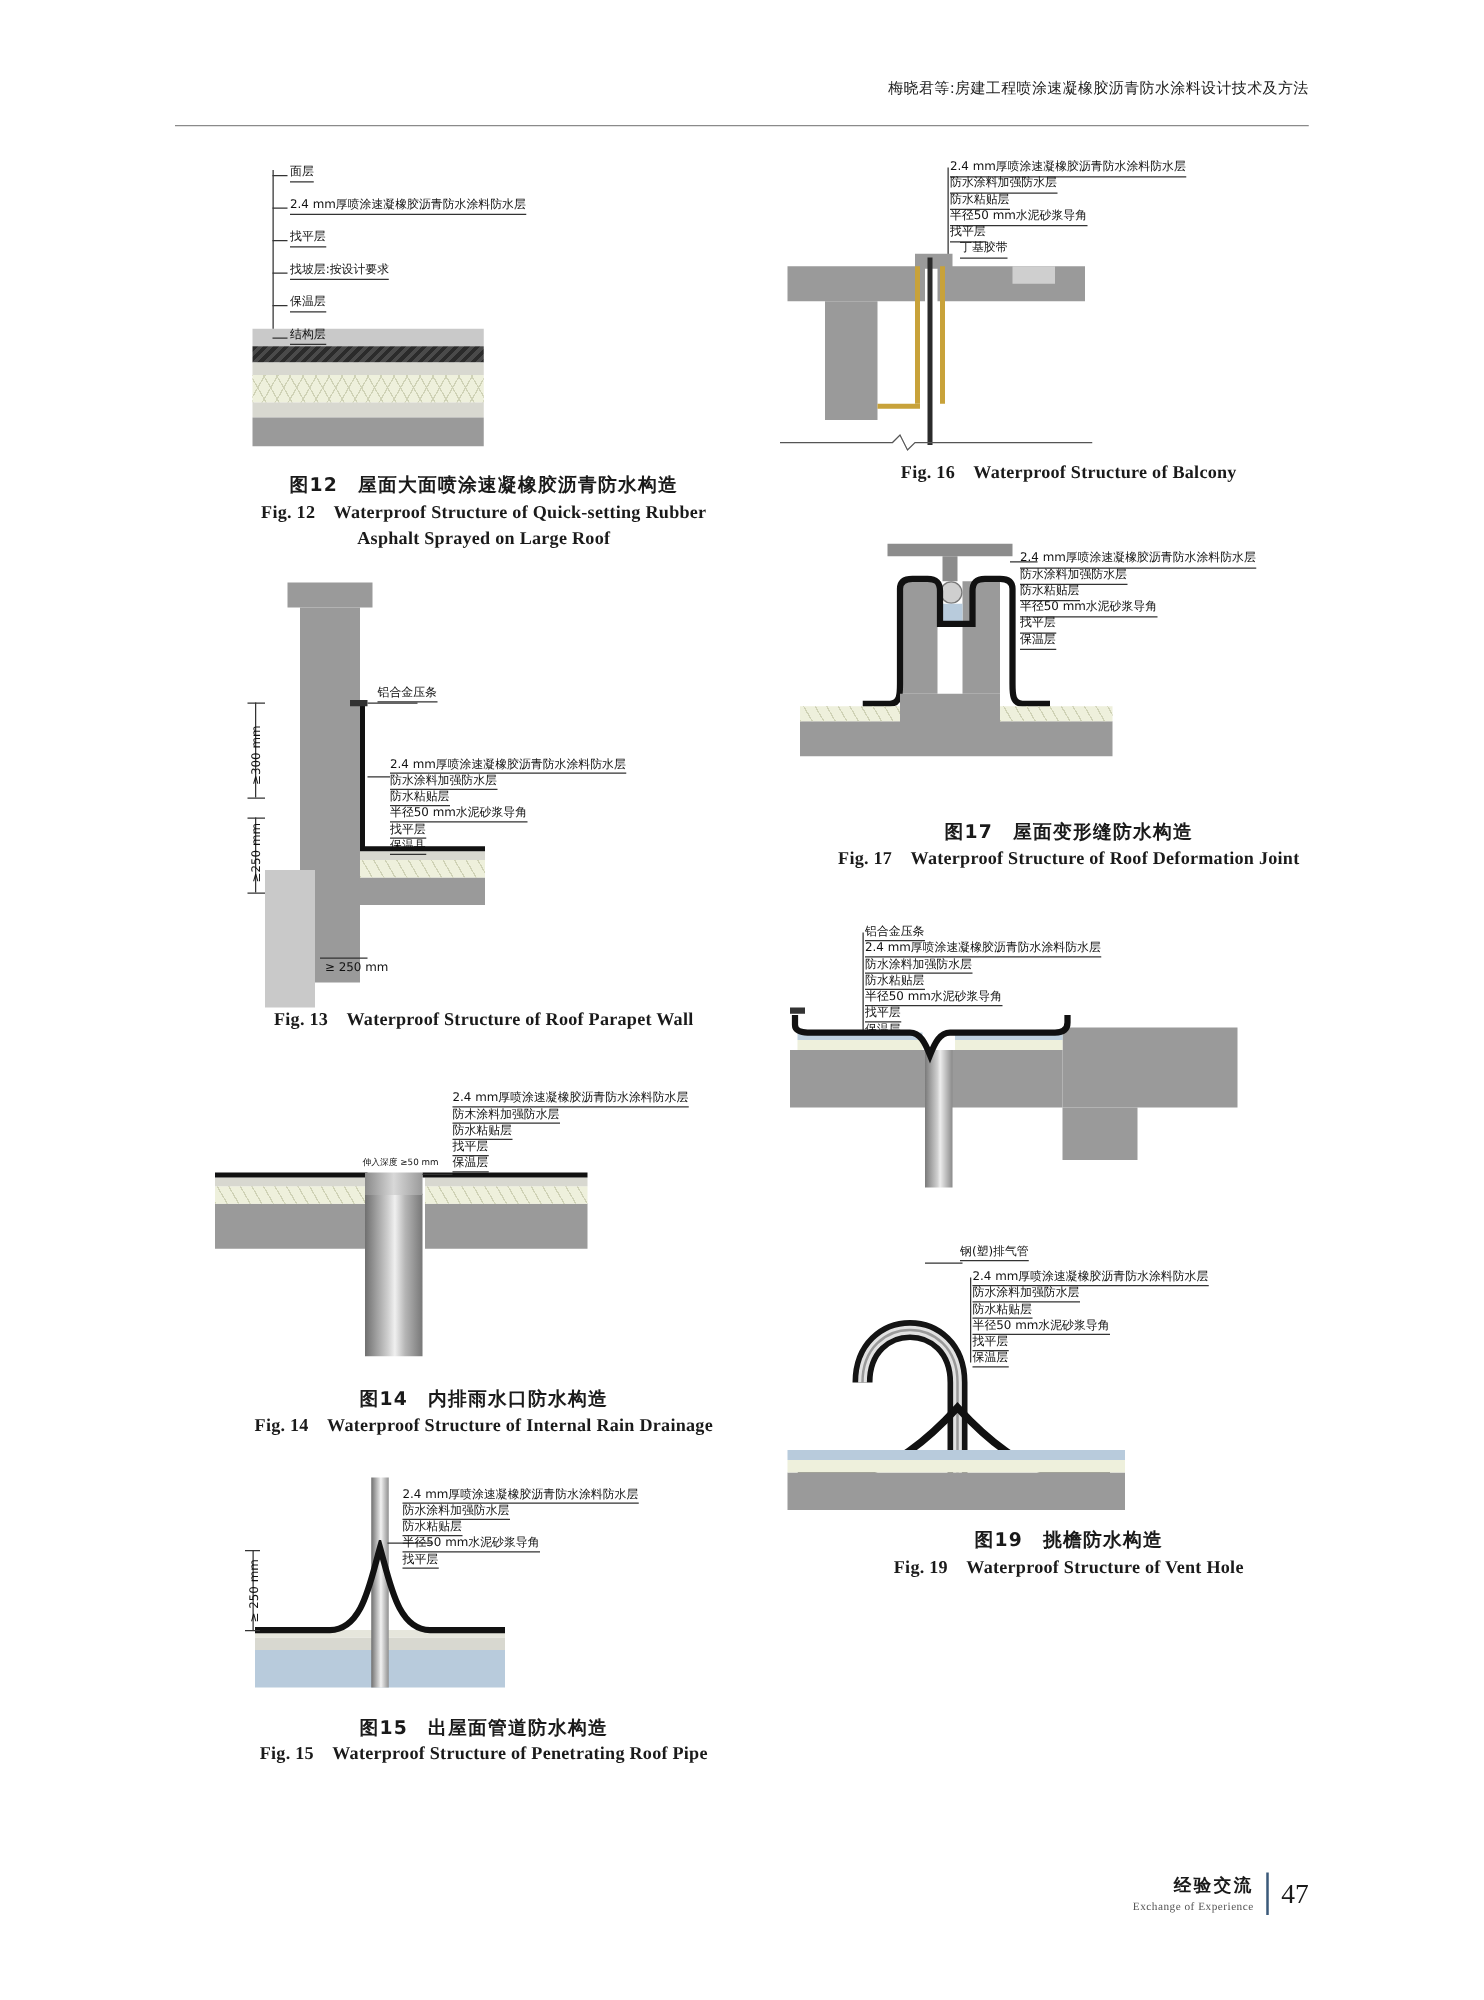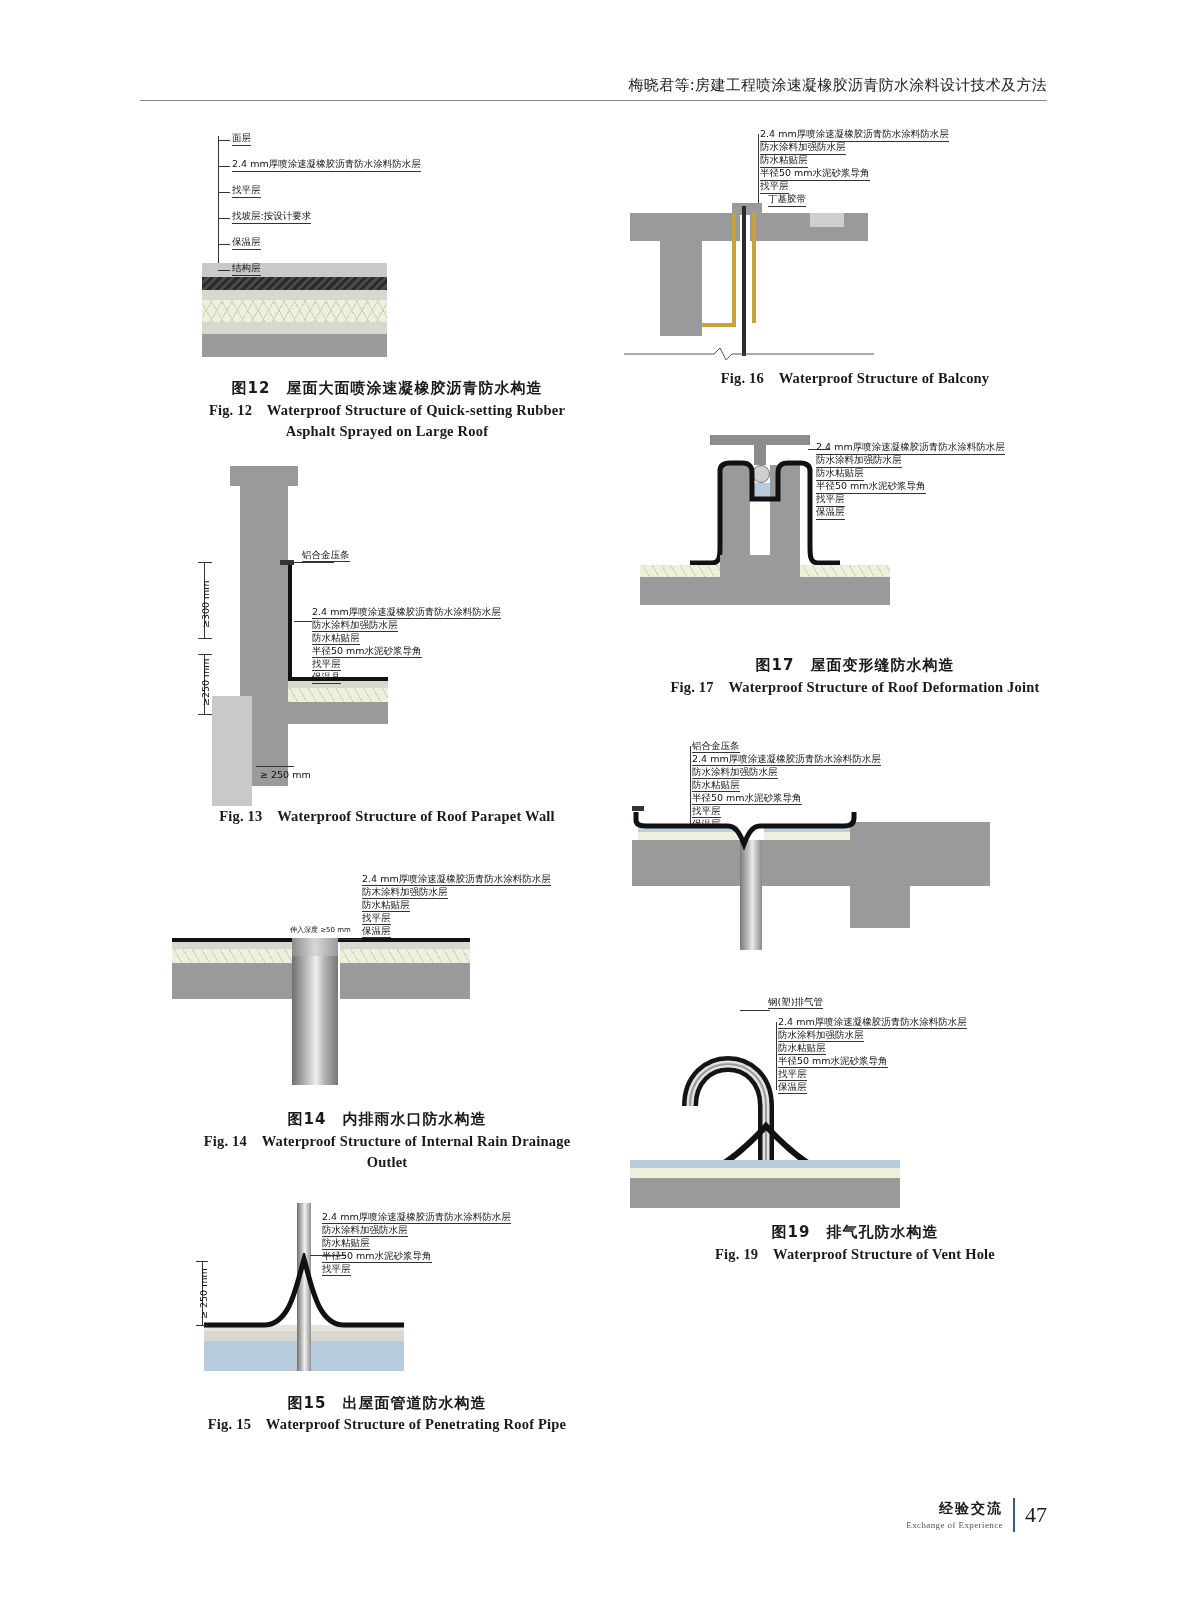--- a/index.html
+++ b/index.html
@@ -17,25 +17,25 @@
   }
   .page {
     position: relative;
     width: 1187px;
     height: 1600px;
   }
   
   .runhead {
     position: absolute;
     left: 140px;
-    top: 76px;
+    top: 62px;
     width: 907px;
     text-align: right;
     font-family: "DejaVu Sans", sans-serif;
-    font-size: 15px;
+    font-size: 12px;
     color: #222;
     letter-spacing: 0.3px;
   }
   .runhead-rule {
     position: absolute;
     left: 140px;
     top: 100px;
     width: 907px;
     height: 1px;
     background: #8a8a8a;
@@ -267,21 +267,20 @@
         <div class="lbl u" style="left:210px;top:27px;">防木涂料加强防水层</div>
         <div class="lbl u" style="left:210px;top:40px;">防水粘贴层</div>
         <div class="lbl u" style="left:210px;top:53px;">找平层</div>
         <div class="lbl u" style="left:210px;top:66px;">保温层</div>
 
         <div class="dimh" style="left:138px;top:66px;font-size:7px;">伸入深度 ≥50 mm</div>
       </div>
       <div class="caption">
         <div class="cn">图14　内排雨水口防水构造</div>
         <div class="en">Fig. 14　Waterproof Structure of Internal Rain Drainage</div>
-        <div class="en">Outlet</div>
       </div>
     </div>
 
     <div class="figblock" style="margin-top:20px;">
       <div class="drawing" style="height:200px;">
 
         <div style="position:absolute;left:52px;top:148px;width:200px;height:30px;" class="blue"></div>
         <div style="position:absolute;left:52px;top:138px;width:200px;height:10px;" class="screed"></div>
         <div style="position:absolute;left:52px;top:132px;width:200px;height:6px;background:#e6e6dc;"></div>
 
@@ -435,21 +434,21 @@
 
         <svg style="position:absolute;left:18px;top:128px;" width="250" height="70">
           <path d="M0,58 L46,58 C74,58 106,30 128,6 C150,30 182,58 210,58 L250,58" fill="none" stroke="#111" stroke-width="6"></path>
         </svg>
 
         <div style="position:absolute;left:10px;top:186px;width:270px;height:30px;" class="concrete"></div>
         <div style="position:absolute;left:10px;top:176px;width:270px;height:10px;background:#eef0dc;"></div>
         <div style="position:absolute;left:10px;top:168px;width:270px;height:8px;" class="blue"></div>
       </div>
       <div class="caption">
-        <div class="cn">图19　排气孔防水构造</div>
+        <div class="cn">图19　挑檐防水构造</div>
         <div class="en">Fig. 19　Waterproof Structure of Vent Hole</div>
       </div>
     </div>
 
   </div>
 
   <div class="footer">
     <div class="footer-inner">
       <div class="footer-txt">
         <div class="footer-cn">经验交流</div>

